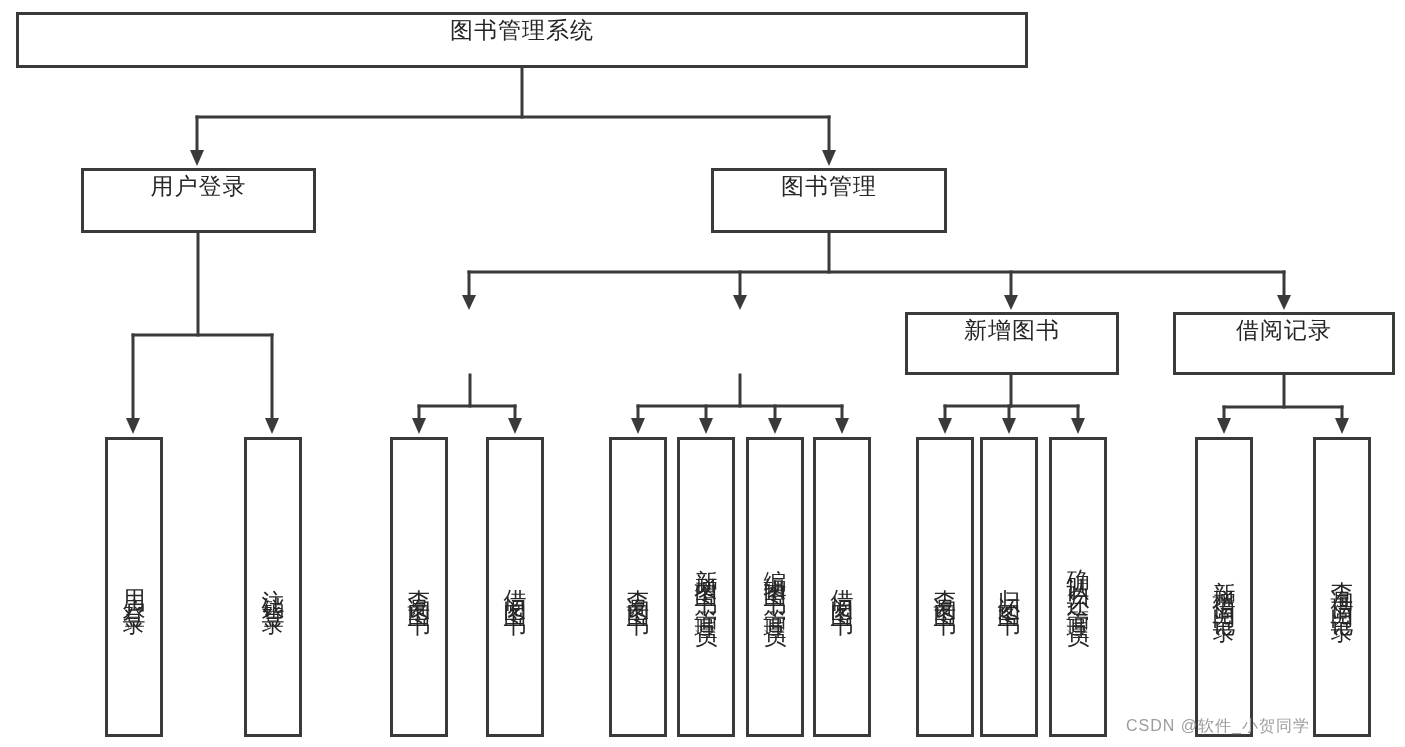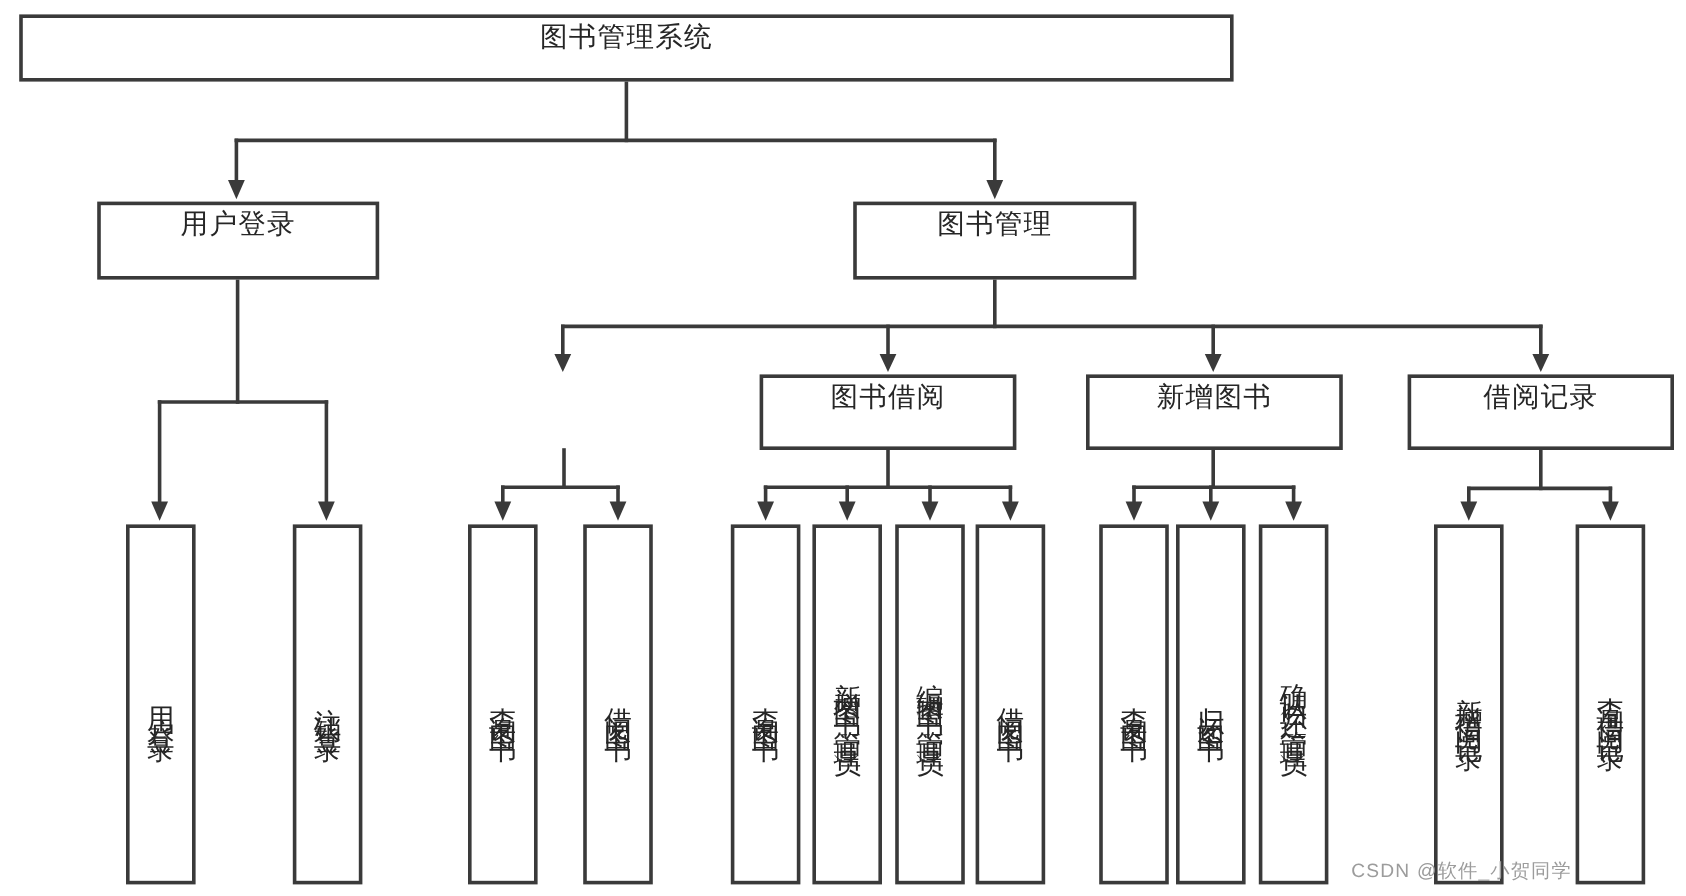--- a/index.html
+++ b/index.html
@@ -112,23 +112,20 @@
     <span>图书管理系统</span>
   </div>
 
   <div class="hnode" style="left:81px;top:168px;width:235px;height:65px">
     <span>用户登录</span>
   </div>
   <div class="hnode" style="left:711px;top:168px;width:236px;height:65px">
     <span>图书管理</span>
   </div>
 
-  <div class="hnode" style="left:633px;top:312px;width:214px;height:63px">
-    <span>图书借阅</span>
-  </div>
   <div class="hnode" style="left:905px;top:312px;width:214px;height:63px">
     <span>新增图书</span>
   </div>
   <div class="hnode" style="left:1173px;top:312px;width:222px;height:63px">
     <span>借阅记录</span>
   </div>
 
   <div class="vnode" style="left:105px">
     <span class="vtext">用户登录</span>
   </div>

